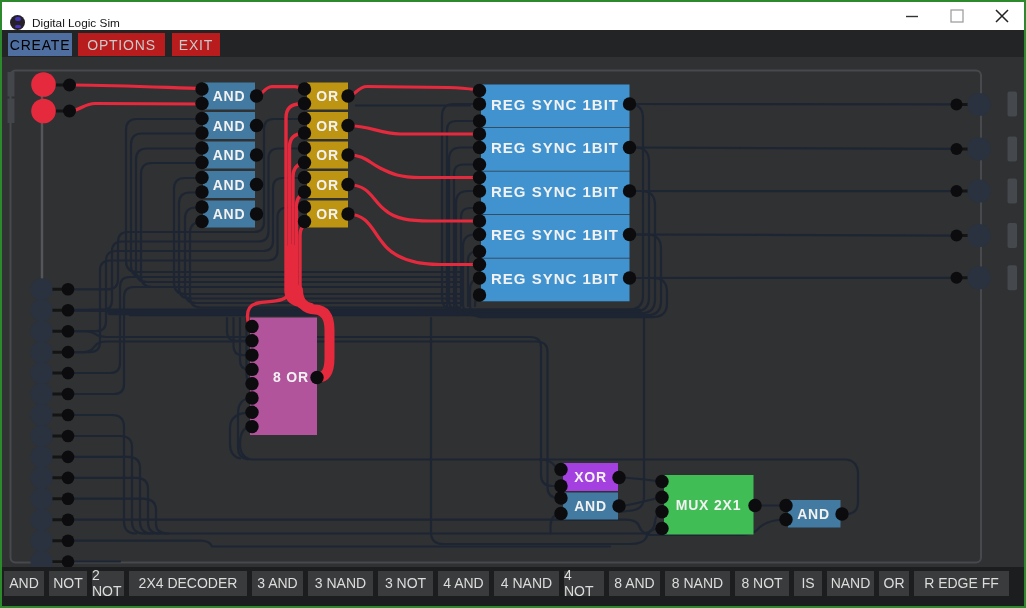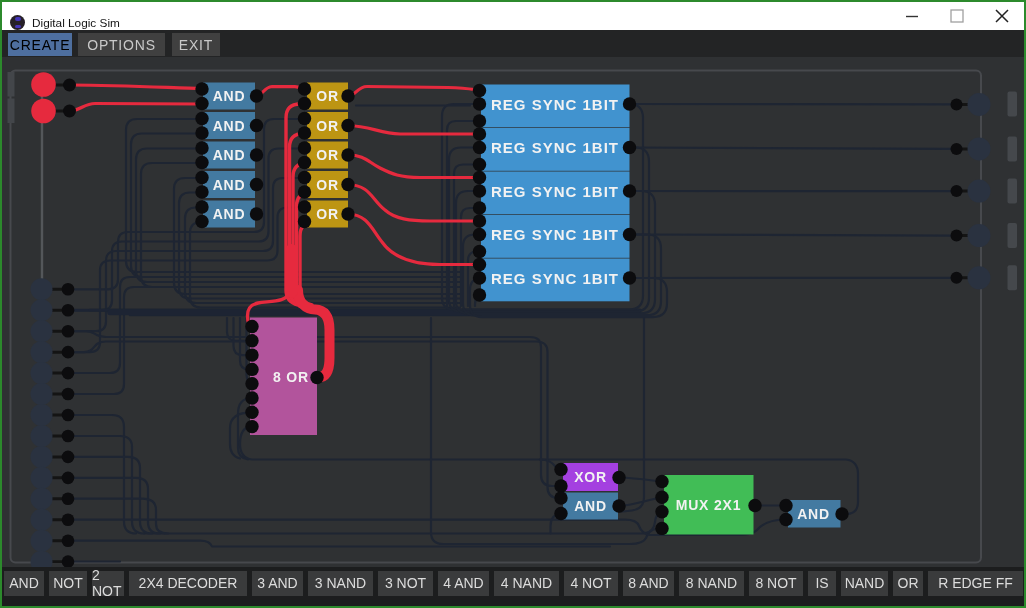--- a/index.html
+++ b/index.html
@@ -4,21 +4,21 @@
 html,body { width:1026px; height:608px; overflow:hidden; background:#2f3133; font-family:"Liberation Sans", sans-serif; }
 .win { width:1026px; height:608px; border:2px solid #2c8a2c; display:flex; flex-direction:column; }
 .titlebar { height:28px; background:#fff; display:flex; align-items:flex-end; position:relative; }
 .ticon { width:15px; height:15px; border-radius:50%; background:#262028; margin-left:8px; position:relative; }
 .ticon:before { content:""; position:absolute; left:5px; top:2px; width:6px; height:3.5px; border-radius:2px; background:#4435b8; }
 .ticon:after { content:""; position:absolute; left:5px; bottom:2px; width:6px; height:3.5px; border-radius:2px; background:#4435b8; }
 .ttext { margin-left:7px; font-size:11.8px; color:#141414; }
 .wbtns { position:absolute; right:0; top:0; height:100%; display:flex; }
 .wb { width:45px; height:100%; display:flex; align-items:center; justify-content:center; }
 .menubar { height:27px; background:#232425; position:relative; }
-.mbtn { position:absolute; top:3px; height:23px; display:flex; align-items:center; justify-content:center; font-size:14px; letter-spacing:0.8px; background:#404040; color:#c9c9c9; }
+.mbtn { position:absolute; top:3px; height:23px; display:flex; align-items:center; justify-content:center; font-size:14px; letter-spacing:0.8px; background:#b91c1c; color:#c9c9c9; }
 .mbtn.sel { background:#4e6f9f; color:#000000;text-align:right; }
 .canvas { height:510px; background:#2f3133; position:relative; }
 .toolbar { height:39px; background:#1c1d1e; display:flex; gap:5px; padding:3.5px 0 0 2px; align-items:flex-start; }
 .tbtn { height:25.5px; background:#3a3b3c; color:#dcdcdc; font-size:14px; display:flex; align-items:center; justify-content:center; flex:none; }
 </style></head>
 <body>
 <div class="win">
   <div class="titlebar">
     <div class="ticon"></div>
       <div class="ttext">Digital Logic Sim</div>
@@ -313,21 +313,21 @@
   <div class="toolbar">
       <div class="tbtn" style="width:40px">AND</div>
       <div class="tbtn" style="width:38px">NOT</div>
       <div class="tbtn" style="width:32px">2 NOT</div>
       <div class="tbtn" style="width:118px">2X4 DECODER</div>
       <div class="tbtn" style="width:51px">3 AND</div>
       <div class="tbtn" style="width:65px">3 NAND</div>
       <div class="tbtn" style="width:55px">3 NOT</div>
       <div class="tbtn" style="width:51px">4 AND</div>
       <div class="tbtn" style="width:65px">4 NAND</div>
-      <div class="tbtn" style="width:54px">4 NOT</div>
+      <div class="tbtn" style="width:40px">4 NOT</div>
       <div class="tbtn" style="width:51px">8 AND</div>
       <div class="tbtn" style="width:65px">8 NAND</div>
       <div class="tbtn" style="width:54px">8 NOT</div>
       <div class="tbtn" style="width:28px">IS</div>
       <div class="tbtn" style="width:47px">NAND</div>
       <div class="tbtn" style="width:30px">OR</div>
       <div class="tbtn" style="width:95px">R EDGE FF</div>
     </div>
 </div>
 </body></html>

